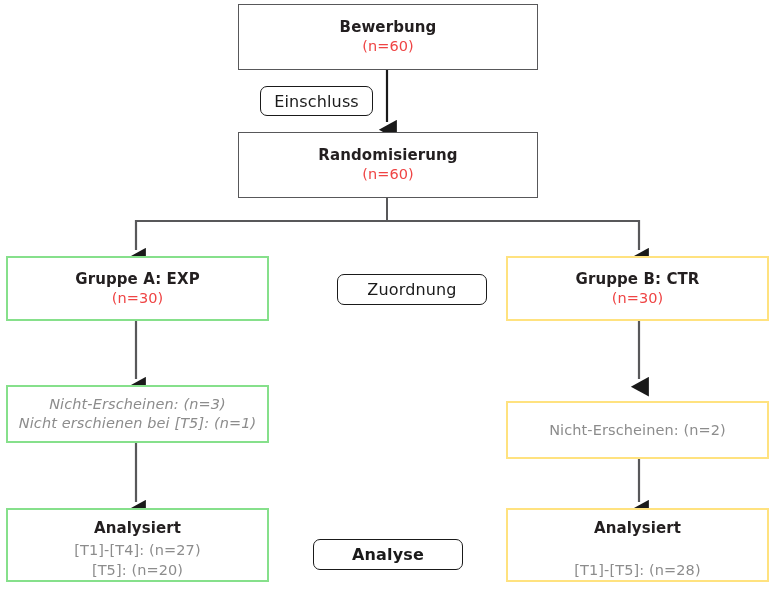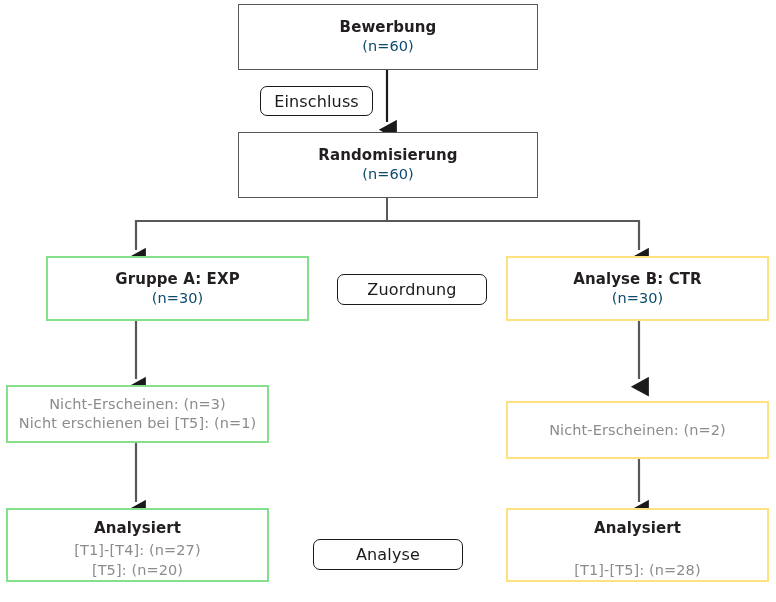--- a/index.html
+++ b/index.html
@@ -39,21 +39,21 @@
   .node.center-v { justify-content: center; }
   .node.top-v    { justify-content: space-between; }
 
   .node-title {
     font-weight: bold;
     color: #231f20;
     font-size: 15px;
     letter-spacing: 0.1px;
   }
   .node-sub {
-    color: #0c4a6e;
+    color: #ef4444;
     font-size: 14.5px;
     letter-spacing: 0.1px;
   }
   .node-line {
     color: #8c8c8c;
     font-size: 14.5px;
     letter-spacing: 0.1px;
   }
 
   .box-dark   { border: 1.6px solid #58585a; }
@@ -112,51 +112,51 @@
 
   <div class="stage-label" style="left:260px; top:86px; width:113px; height:30px;">
     <span>Einschluss</span>
   </div>
 
   <div class="node box-dark center-v" style="left:238px; top:132px; width:300px; height:66px;">
     <div class="node-title">Randomisierung</div>
     <div class="node-sub">(n=60)</div>
   </div>
 
-  <div class="node box-green center-v" style="left:6px; top:256px; width:263px; height:65px;margin-left:40px;">
+  <div class="node box-green center-v" style="left:6px; top:256px; width:263px; height:65px;">
     <div class="node-title">Gruppe A: EXP</div>
     <div class="node-sub">(n=30)</div>
   </div>
 
   <div class="stage-label" style="left:313px; top:274px; width:150px; height:31px;margin-left:24px;">
     <span>Zuordnung</span>
   </div>
 
   <div class="node box-yellow center-v" style="left:506px; top:256px; width:263px; height:65px;">
-    <div class="node-title">Analyse  B: CTR</div>
+    <div class="node-title">Gruppe  B: CTR</div>
     <div class="node-sub">(n=30)</div>
   </div>
 
-  <div class="node box-green center-v" style="left:6px; top:385px; width:263px; height:58px;">
+  <div class="node box-green center-v" style="left:6px; top:385px; width:263px; height:58px;font-style:italic;">
     <div class="node-line">Nicht-Erscheinen: (n=3)</div>
     <div class="node-line">Nicht erschienen bei [T5]: (n=1)</div>
   </div>
 
 
   <div class="node box-yellow center-v" style="left:506px; top:385px; width:263px; height:58px;margin-top:16px;">
     <div class="node-line">Nicht-Erscheinen: (n=2)</div>
   </div>
 
   <div class="node box-green top-v" style="left:6px; top:508px; width:263px; height:74px; padding-top:9px;">
     <div class="node-title">Analysiert</div>
     <div class="node-line">[T1]-[T4]: (n=27)</div>
     <div class="node-line">[T5]: (n=20)</div>
   </div>
 
-  <div class="stage-label" style="left:313px; top:539px; width:150px; height:31px;">
+  <div class="stage-label" style="left:313px; top:539px; width:150px; height:31px;font-weight:bold;">
     <span>Analyse</span>
   </div>
 
   <div class="node box-yellow top-v" style="left:506px; top:508px; width:263px; height:74px; padding-top:9px;">
     <div class="node-title">Analysiert</div>
     <div class="node-line">[T1]-[T5]: (n=28)</div>
   </div>
 
 </div>
 

